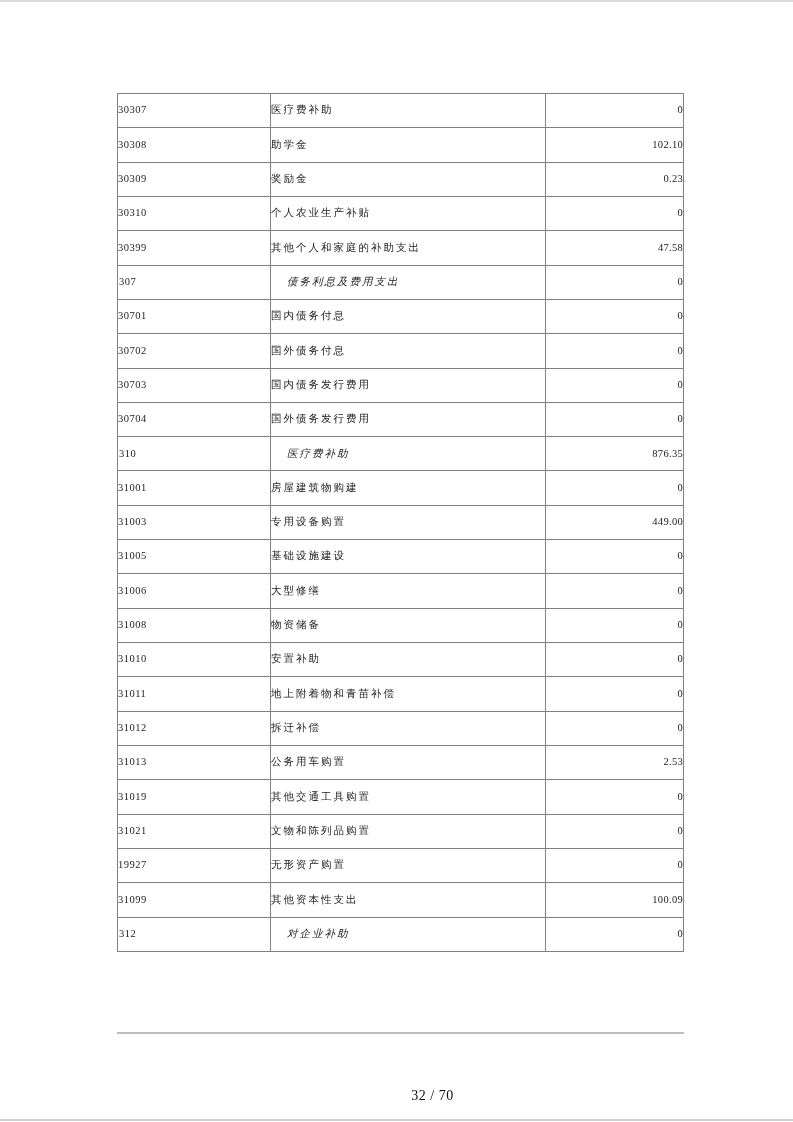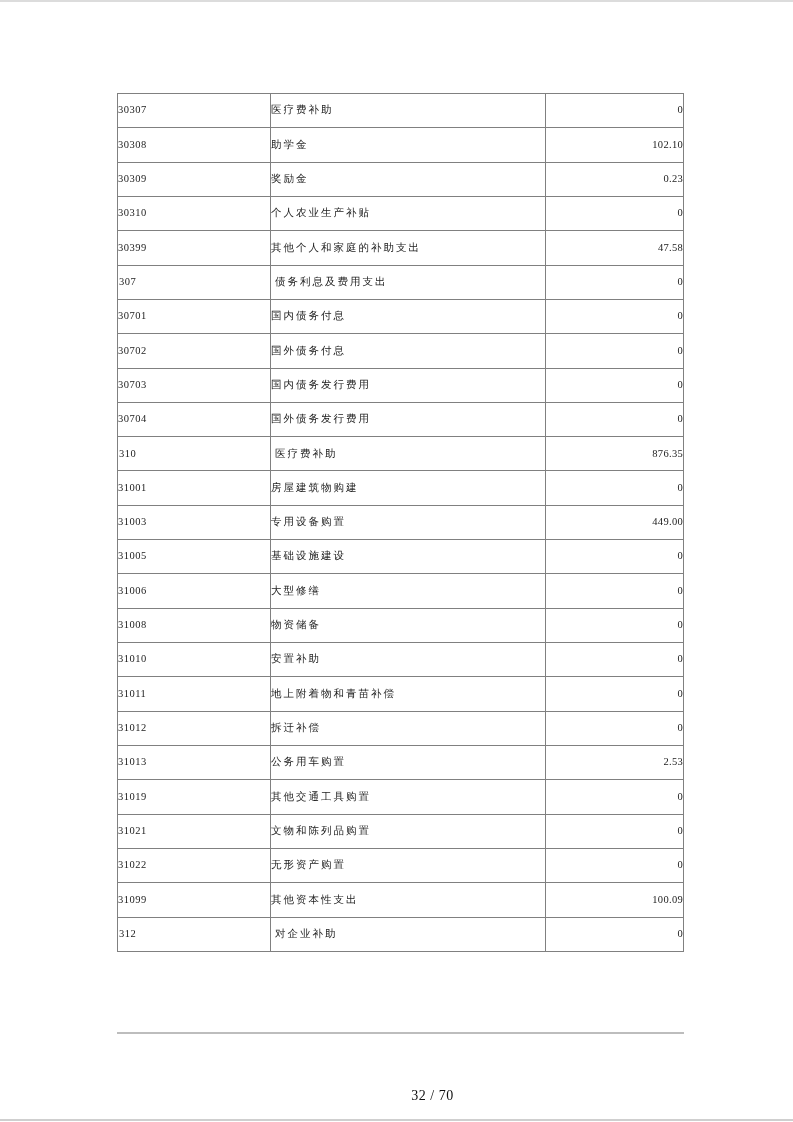--- a/index.html
+++ b/index.html
@@ -52,21 +52,21 @@
   td.label-cell {
     padding-left: 13px;
     letter-spacing: 2px;
   }
   td.value-cell {
     text-align: right;
     padding-right: 9px;
     letter-spacing: 0.3px;
   }
   tr.parent td.code-cell { padding-left: 1px; }
-  tr.parent td.label-cell { padding-left: 4px; }
+  tr.parent td.label-cell { padding-left: 16px; font-style: italic; }
 
   .table-bottom-separator {
     position: absolute;
     left: 117px;
     top: 1032px;
     width: 567px;
     height: 2px;
     background: #bdbdbd;
   }
   .page-footer {
@@ -198,21 +198,21 @@
     <td class="code-cell">31019</td>
     <td class="label-cell">其他交通工具购置</td>
     <td class="value-cell">0</td>
   </tr>
         <tr>
     <td class="code-cell">31021</td>
     <td class="label-cell">文物和陈列品购置</td>
     <td class="value-cell">0</td>
   </tr>
         <tr>
-    <td class="code-cell">31022</td>
+    <td class="code-cell">19927</td>
     <td class="label-cell">无形资产购置</td>
     <td class="value-cell">0</td>
   </tr>
         <tr>
     <td class="code-cell">31099</td>
     <td class="label-cell">其他资本性支出</td>
     <td class="value-cell">100.09</td>
   </tr>
         <tr class="parent">
     <td class="code-cell">312</td>

